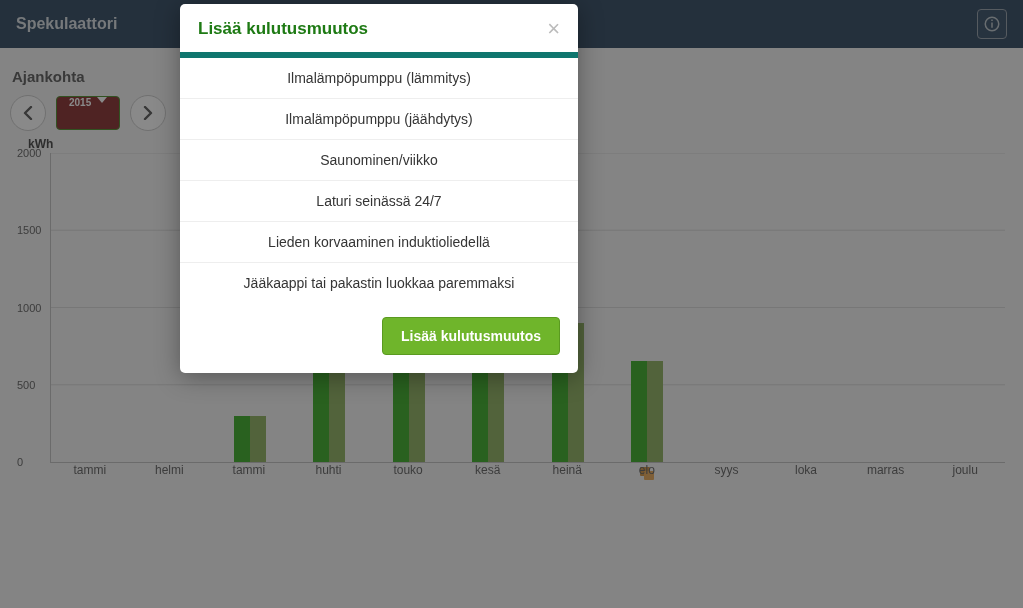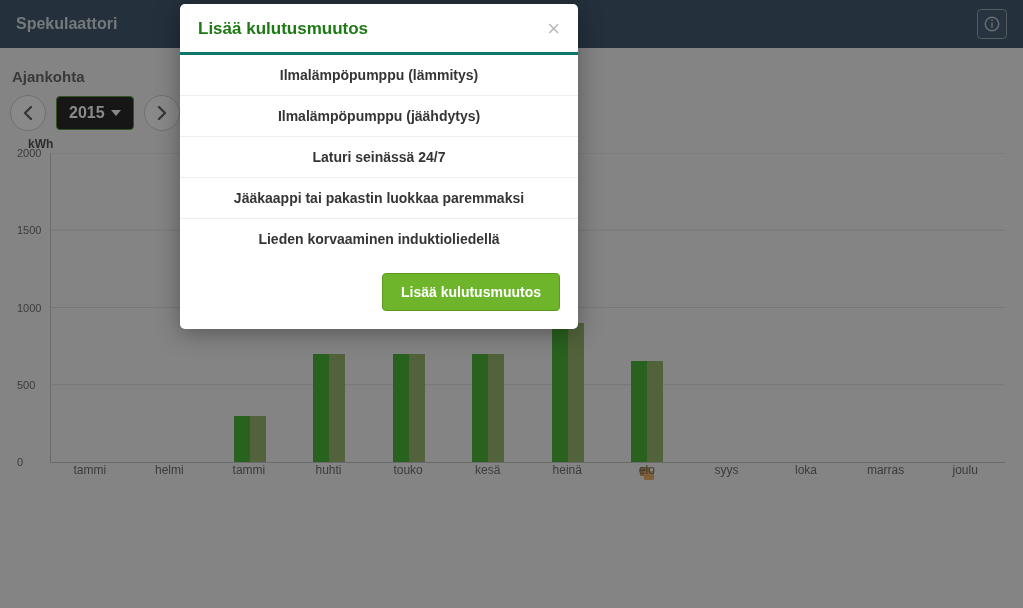--- a/index.html
+++ b/index.html
@@ -67,28 +67,27 @@
     background: #fff;
     border: 1px solid #c7c7c7;
     display: flex;
     align-items: center;
     justify-content: center;
     color: #4a4a4a;
   }
   .year-btn {
     height: 32px;
     padding: 0 12px;
-    background: #000000;
+    background: #7f1d1d;
     border: 1px solid #3f861a;
     border-radius: 4px;
     color: #fff;
     font-weight: bold;
-    font-size: 16px;
-    display: flex;
-    align-items: center;
+    font-size: 10px;
+    display: flex;
     gap: 6px;
   }
   .year-btn .caret {
     width: 0; height: 0;
     border-left: 5px solid transparent;
     border-right: 5px solid transparent;
     border-top: 6px solid #fff;
   }
 
   
@@ -209,22 +208,21 @@
     font-weight: bold;
     font-size: 17px;
   }
   .modal-close {
     color: #bbb;
     font-size: 22px;
     line-height: 1;
     cursor: pointer;
   }
   .modal-list {
-    border-top: 3px solid #0f766e;
-    font-weight: bold;
+    border-top: 6px solid #0f766e;
   }
   .modal-item {
     text-align: center;
     padding: 12px 10px;
     font-size: 14px;
     color: #353535;
     border-bottom: 1px solid #eee;
     cursor: pointer;
   }
   .modal-item:last-child { border-bottom: none; }
@@ -371,22 +369,23 @@
 <div class="modal">
   <div class="modal-header">
     <div class="modal-title">Lisää kulutusmuutos</div>
     <div class="modal-close">
       <span>×</span>
     </div>
   </div>
   <div class="modal-list" id="modal-list">
       <div class="modal-item">Ilmalämpöpumppu (lämmitys)</div>
       <div class="modal-item">Ilmalämpöpumppu (jäähdytys)</div>
+      <div class="modal-item">Saunominen/viikko</div>
       <div class="modal-item">Laturi seinässä 24/7</div>
+      <div class="modal-item">Lieden korvaaminen induktioliedellä</div>
       <div class="modal-item">Jääkaappi tai pakastin luokkaa paremmaksi</div>
-      <div class="modal-item">Lieden korvaaminen induktioliedellä</div>
     </div>
   <div class="modal-footer">
     <div class="primary-btn">
       <span>Lisää kulutusmuutos</span>
     </div>
   </div>
 </div>
 
 </body></html>

